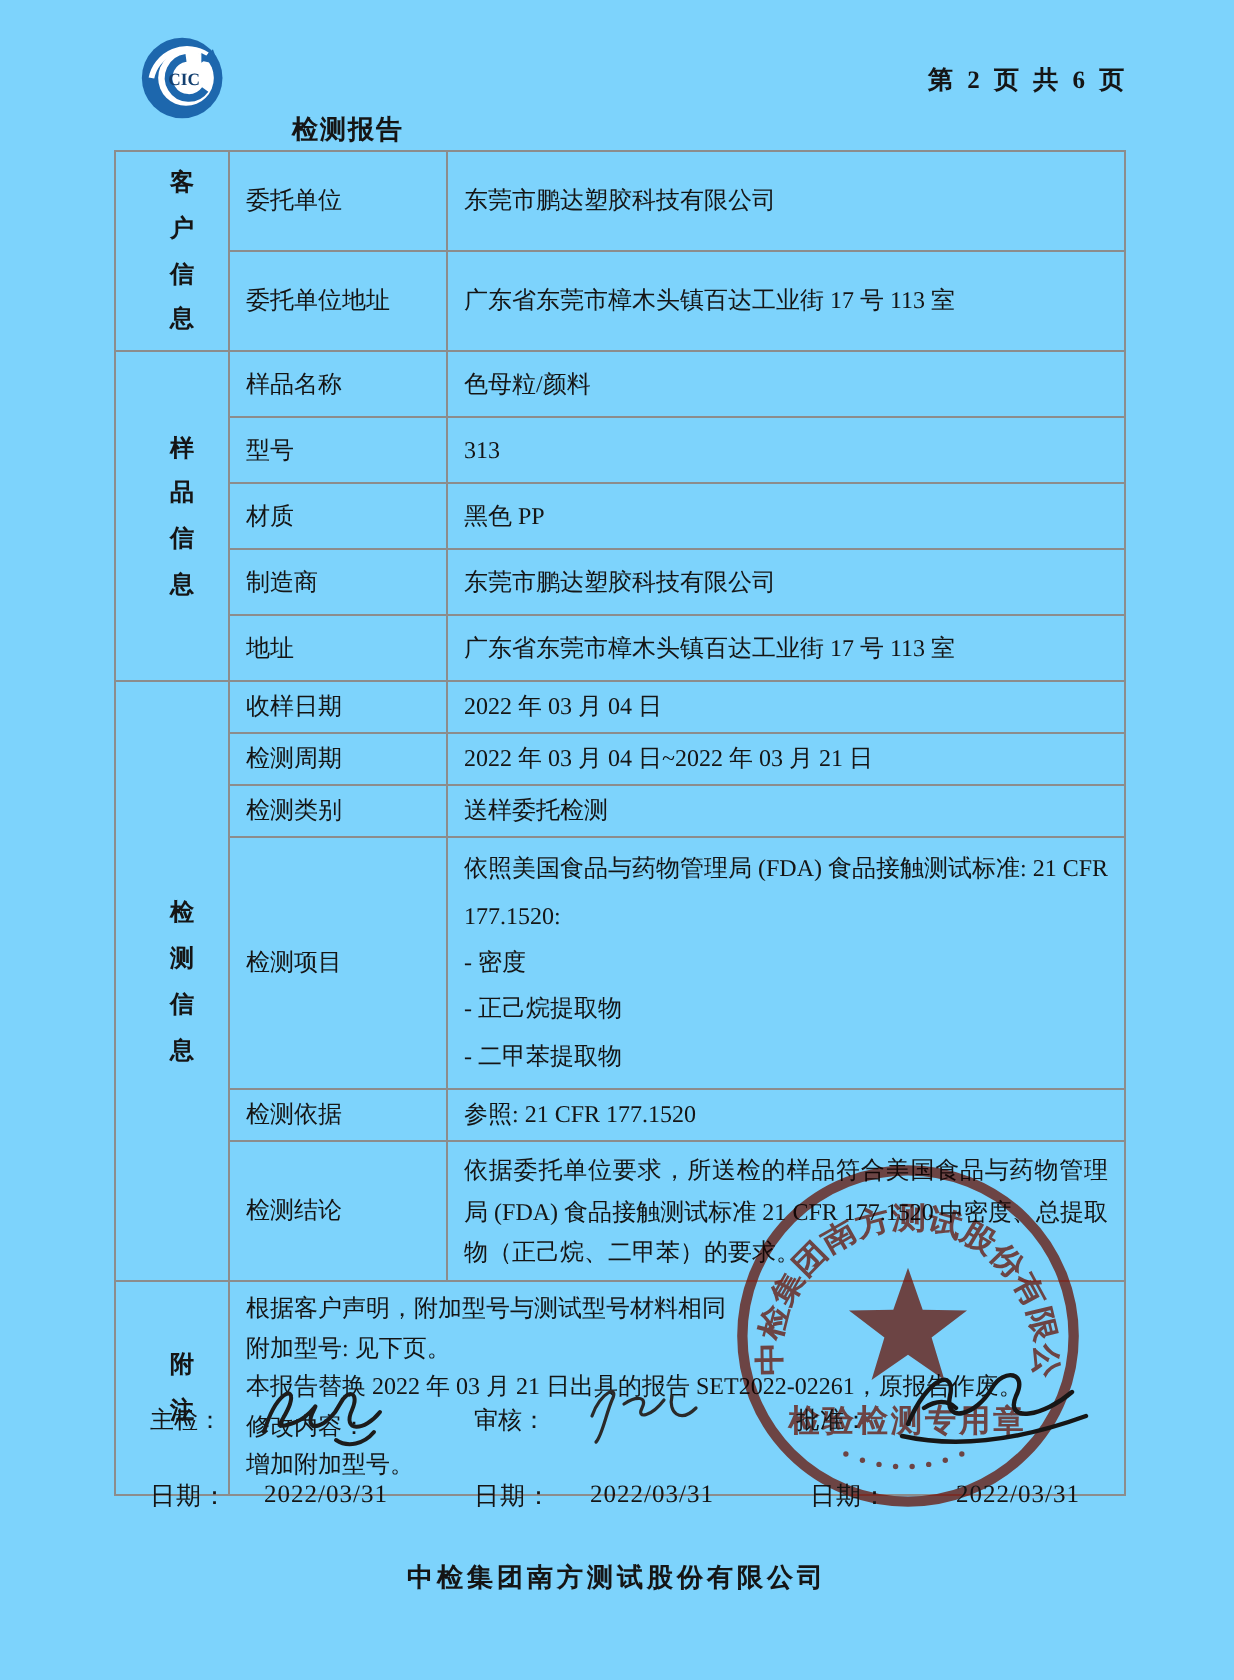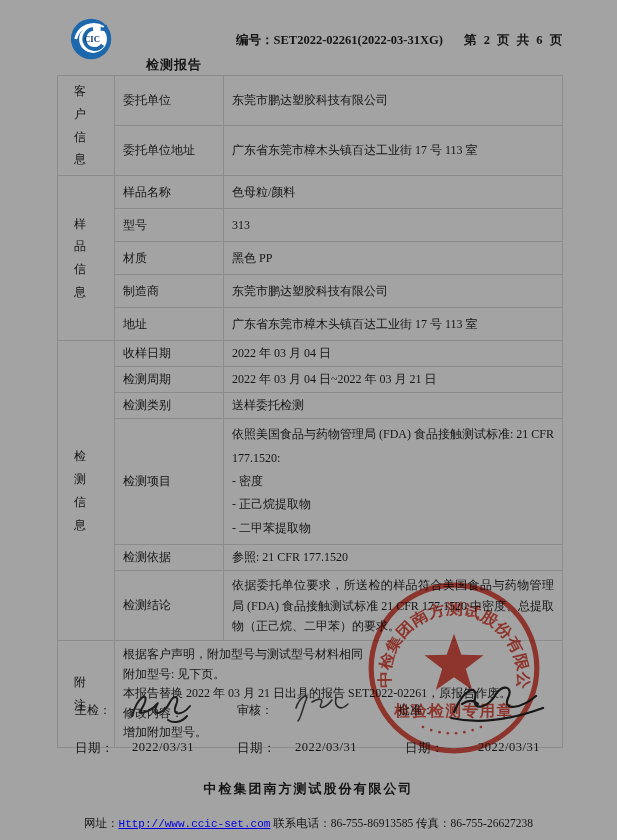--- a/index.html
+++ b/index.html
@@ -1,28 +1,28 @@
 <!DOCTYPE html>
 <html><head>
 <meta charset="utf-8">
 <style>
   html,body{margin:0;padding:0;background:#e8e8e8;}
   .page{
-    position:relative;width:617px;height:840px;margin:0 auto;background:#a3a3a3;
+    position:relative;width:617px;height:840px;margin:0 auto;background:#7dd3fc;
     font-family:"Liberation Serif","DejaVu Serif",serif;color:#151515;overflow:hidden;
   }
   
   .hdr-logo{position:absolute;left:64px;top:15px;width:58px;height:48px;}
   .hdr-title{position:absolute;left:146px;top:32px;font-size:13px;font-weight:bold;letter-spacing:1px;margin-top:24px;}
   .hdr-no{position:absolute;left:236px;top:32px;font-size:12.5px;font-weight:bold;}
   .hdr-page{position:absolute;left:464px;top:32px;font-size:12.5px;font-weight:bold;letter-spacing:2px;}
   
   table.rpt{position:absolute;left:57px;top:75px;width:506px;border-collapse:collapse;table-layout:fixed;}
   table.rpt td{border:1px solid #8c8c8c;font-size:12px;vertical-align:middle;padding:4px 8px;}
-  td.sec{width:40px;text-align:left;padding:4px 2px;}
+  td.sec{width:40px;text-align:right;padding:4px 2px;font-weight:bold;}
   td.sec div{width:2em;margin:0 auto;line-height:1.9;letter-spacing:1px;}
   td.fld{width:92px;padding-left:12px;}
   td.val{padding-left:14px;}
   tr.h33 td{height:24px;}
   tr.h26 td{height:17px;}
   .multiline{white-space:pre-line;}
   td.items{line-height:1.95;padding-top:8px;padding-bottom:8px;}
   td.concl{line-height:1.7;text-align:justify;padding-top:6px;padding-bottom:6px;}
   td.notes{line-height:1.62;padding-top:6px;padding-bottom:6px;}
   
@@ -49,21 +49,20 @@
     <circle cx="28" cy="25" r="21" fill="#1d67ad"></circle>
     <circle cx="30" cy="25" r="14.5" fill="#ffffff"></circle>
     <path d="M41,13 A19 19 0 0 0 12 25" fill="none" stroke="#ffffff" stroke-width="3"></path>
     <path d="M44,10 L47,18 L38,16 Z" fill="#1d67ad"></path>
     <path d="M15,40 A19 19 0 0 0 47 30" fill="none" stroke="#1d67ad" stroke-width="0"></path>
     <path d="M30,14.5 A10.5 10.5 0 1 0 40,31" fill="none" stroke="#1d67ad" stroke-width="4"></path>
     <path d="M38,12 L42,14 L38,17 Z" fill="#1d67ad"></path>
     <text x="29" y="28.5" text-anchor="middle" font-size="9" font-weight="bold" font-family="Liberation Serif, serif" fill="#123f70">CIC</text>
   </svg>
   <div class="hdr-title">检测报告</div>
-  <div class="hdr-no"><span>编号：</span><span>SET2022-02261(2022-03-31XG)</span></div>
   <div class="hdr-page">第 2 页 共 6 页</div>
 
   <table class="rpt">
 
     <tbody>
         <tr class="h33">
       <td class="sec" rowspan="2">
             <div>客户信息</div>
           </td>
       <td class="fld">委托单位</td>
@@ -178,19 +177,14 @@
   </svg>
 
   <div class="sig-date" style="left:75px;top:740px;">日期：</div>
   <div class="sig-date" style="left:132px;top:740px;">2022/03/31</div>
   <div class="sig-date" style="left:237px;top:740px;">日期：</div>
   <div class="sig-date" style="left:295px;top:740px;">2022/03/31</div>
   <div class="sig-date" style="left:405px;top:740px;">日期：</div>
   <div class="sig-date" style="left:478px;top:740px;">2022/03/31</div>
 
   <div class="ft-company">中检集团南方测试股份有限公司</div>
-  <div class="ft-line2">
-    <span>网址：</span><a href="#" class="ft-url">Http://www.ccic-set.com</a>
-    <span>联系电话：86-755-86913585</span>
-    <span>传真：86-755-26627238</span>
-  </div>
 
 </div>
 
 </body></html>

